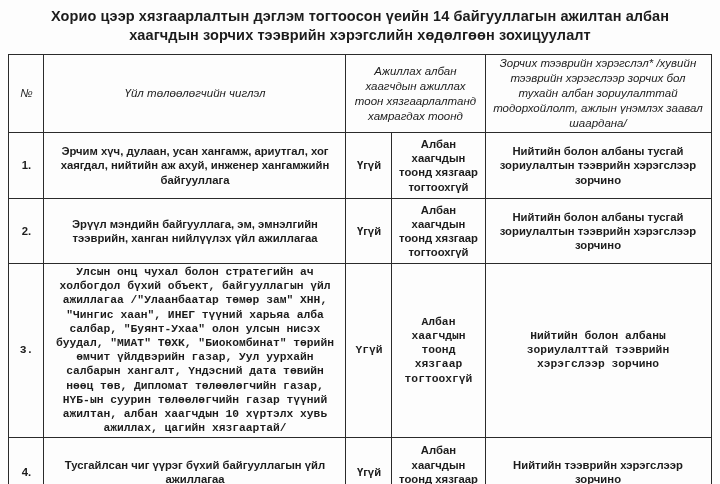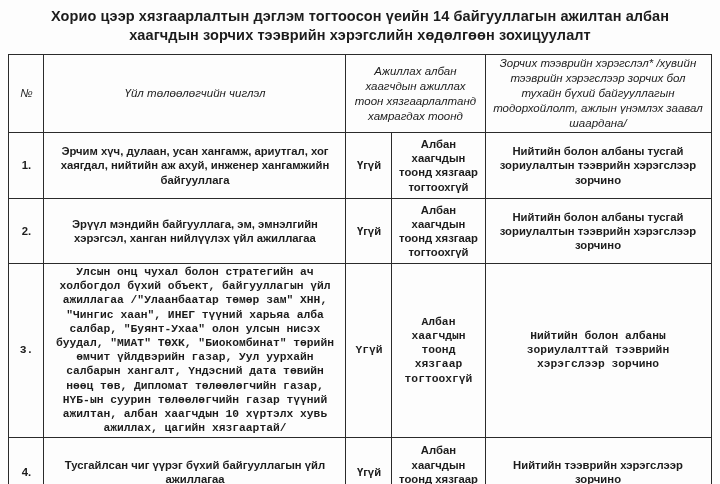--- a/index.html
+++ b/index.html
@@ -75,34 +75,34 @@
       <col style="width:302px">
       <col style="width:46px">
       <col style="width:93px">
       <col style="width:226px">
     </colgroup>
     <thead>
       <tr>
         <th>№</th>
         <th>Үйл төлөөлөгчийн чиглэл</th>
         <th colspan="2">Ажиллах албан хаагчдын ажиллах тоон хязгаарлалтанд хамрагдах тоонд</th>
-        <th>Зорчих тээврийн хэрэгслэл* /хувийн тээврийн хэрэгслээр зорчих бол тухайн бүхий байгууллагын тодорхойлолт, ажлын үнэмлэх заавал шаардана/</th>
+        <th>Зорчих тээврийн хэрэгслэл* /хувийн тээврийн хэрэгслээр зорчих бол тухайн албан зориулалттай тодорхойлолт, ажлын үнэмлэх заавал шаардана/</th>
       </tr>
     </thead>
     <tbody>
       <tr class="row-1">
         <td class="no-cell">1.</td>
         <td class="activity-cell">Эрчим хүч, дулаан, усан хангамж, ариутгал, хог хаягдал, нийтийн аж ахуй, инженер хангамжийн байгууллага</td>
         <td class="limited-cell">Үгүй</td>
         <td class="limit-note-cell">Албан хаагчдын тоонд хязгаар тогтоохгүй</td>
         <td class="transport-cell">Нийтийн болон албаны тусгай зориулалтын тээврийн хэрэгслээр зорчино</td>
       </tr>
       <tr class="row-2">
         <td class="no-cell">2.</td>
-        <td class="activity-cell">Эрүүл мэндийн байгууллага, эм, эмнэлгийн хэрэгсэл, ханган нийлүүлэх үйл ажиллагаа</td>
+        <td class="activity-cell">Эрүүл мэндийн байгууллага, эм, эмнэлгийн тээврийн, ханган нийлүүлэх үйл ажиллагаа</td>
         <td class="limited-cell">Үгүй</td>
         <td class="limit-note-cell">Албан хаагчдын тоонд хязгаар тогтоохгүй</td>
         <td class="transport-cell">Нийтийн болон албаны тусгай зориулалтын тээврийн хэрэгслээр зорчино</td>
       </tr>
       <tr class="row-3">
         <td class="no-cell">3.</td>
         <td class="activity-cell">Улсын онц чухал болон стратегийн ач холбогдол бүхий объект, байгууллагын үйл ажиллагаа /"Улаанбаатар төмөр зам" ХНН, "Чингис хаан", ИНЕГ түүний харьяа алба салбар, "Буянт-Ухаа" олон улсын нисэх буудал, "МИАТ" ТӨХК, "Биокомбинат" төрийн өмчит үйлдвэрийн газар, Уул уурхайн салбарын хангалт, Үндэсний дата төвийн нөөц төв, Дипломат төлөөлөгчийн газар, НҮБ-ын суурин төлөөлөгчийн газар түүний ажилтан, албан хаагчдын 10 хүртэлх хувь ажиллах, цагийн хязгаартай/</td>
         <td class="limited-cell">Үгүй</td>
         <td class="limit-note-cell">Албан хаагчдын тоонд хязгаар тогтоохгүй</td>
         <td class="transport-cell">Нийтийн болон албаны зориулалттай тээврийн хэрэгслээр зорчино</td>

